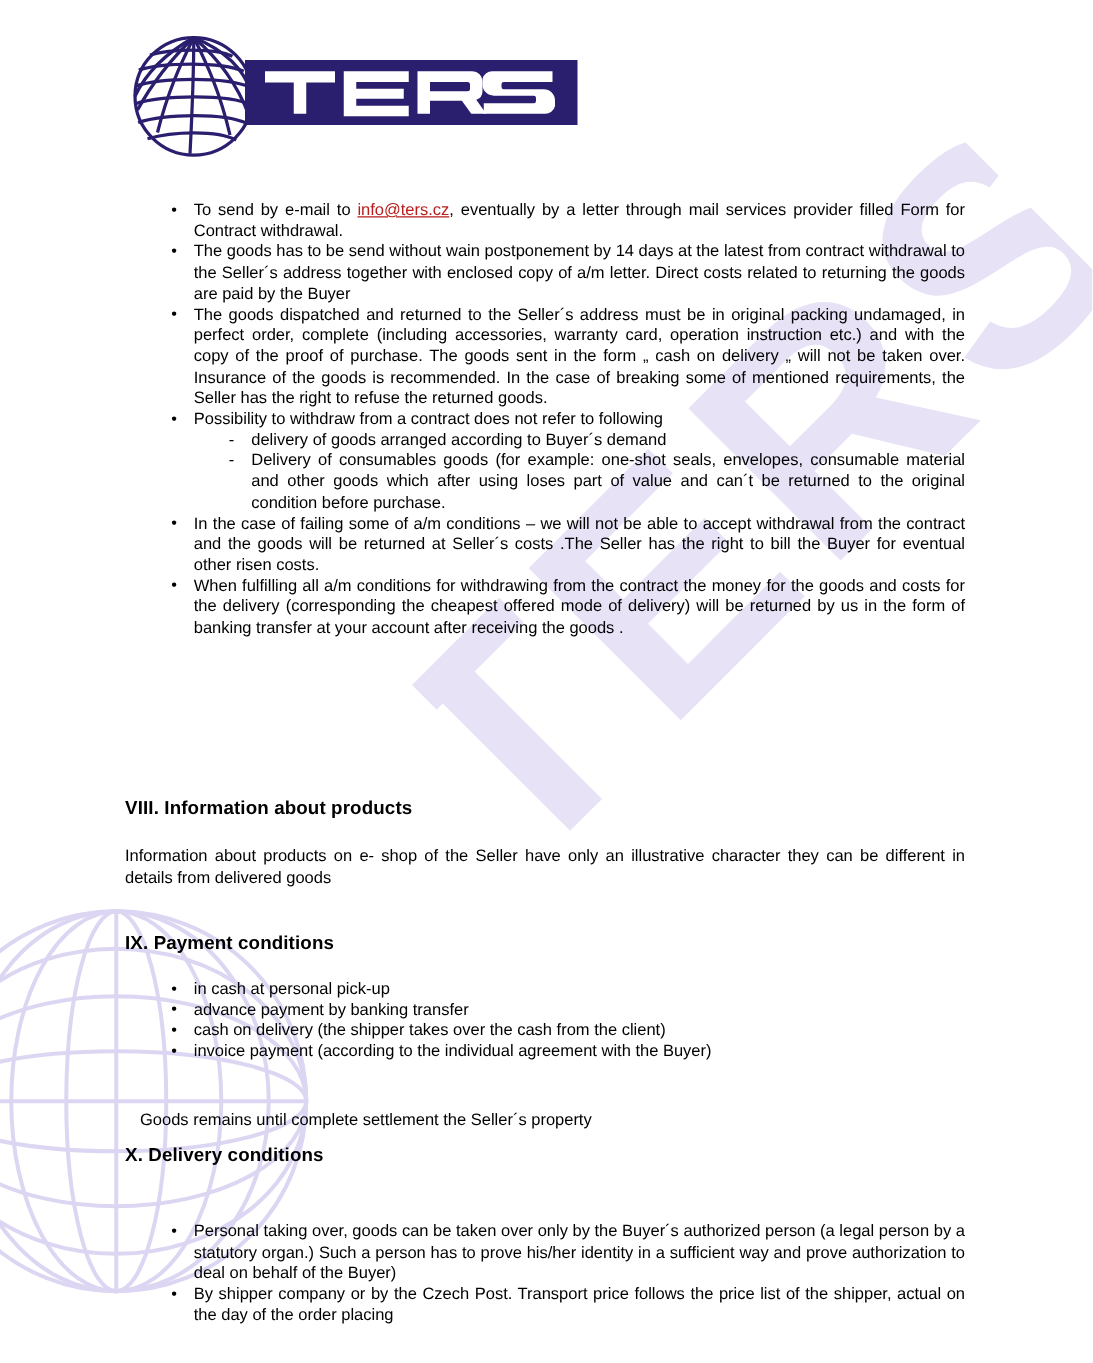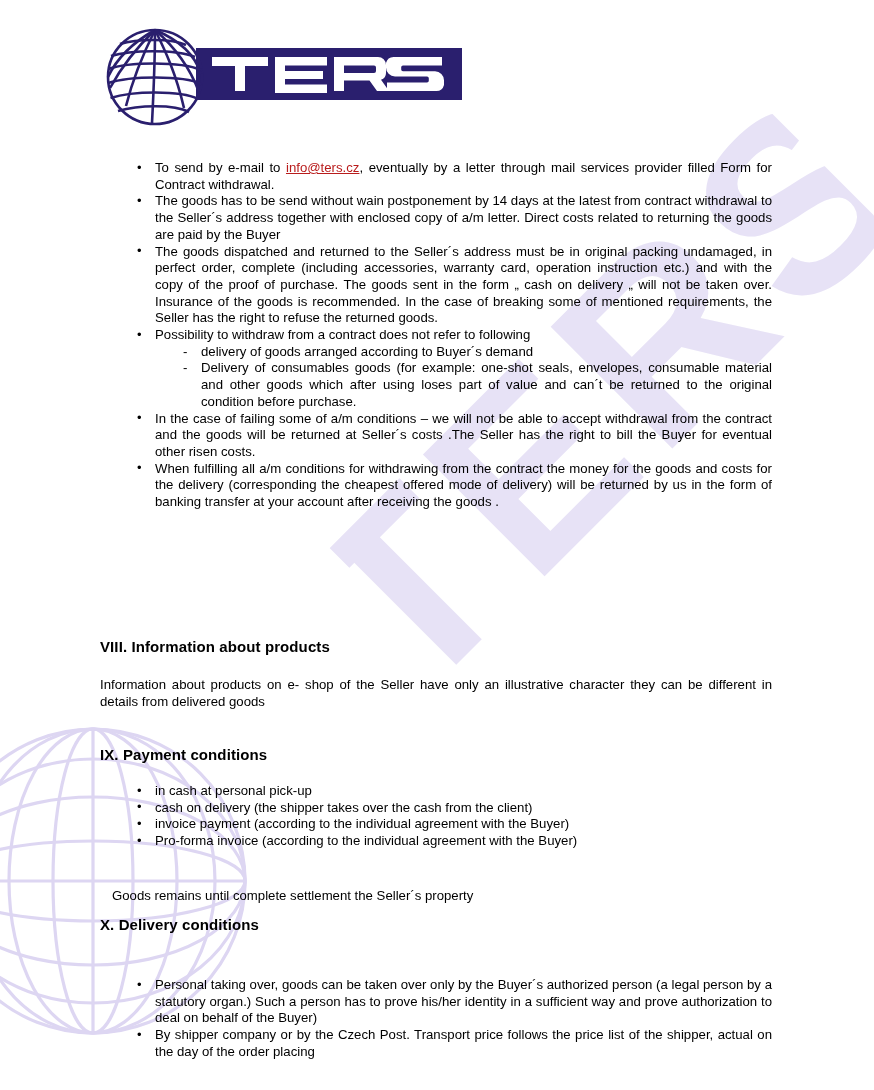--- a/index.html
+++ b/index.html
@@ -234,27 +234,27 @@
     </div>
 
     <h2 class="heading block" style="left:100px; top:745px; width:672px;">IX. Payment conditions</h2>
 
     <div class="block" style="left:100px; top:783px; width:672px;">
       <ul class="bullets">
         <li class="bullet">
           <span>in cash at personal pick-up</span>
         </li>
         <li class="bullet">
+          <span>advance payment by banking transfer</span>
+        </li>
+        <li class="bullet">
           <span>cash on delivery (the shipper takes over the cash from the client)</span>
         </li>
         <li class="bullet">
           <span>invoice payment (according to the individual agreement with the Buyer)</span>
-        </li>
-        <li class="bullet">
-          <span>Pro-forma invoice (according to the individual agreement with the Buyer)</span>
         </li>
       </ul>
     </div>
 
     <div class="block" style="left:112px; top:888px; width:672px;">
       <p class="para-left">Goods remains until complete settlement the Seller´s property</p>
     </div>
 
     <h2 class="heading block" style="left:100px; top:915px; width:672px;">X. Delivery conditions</h2>
 

